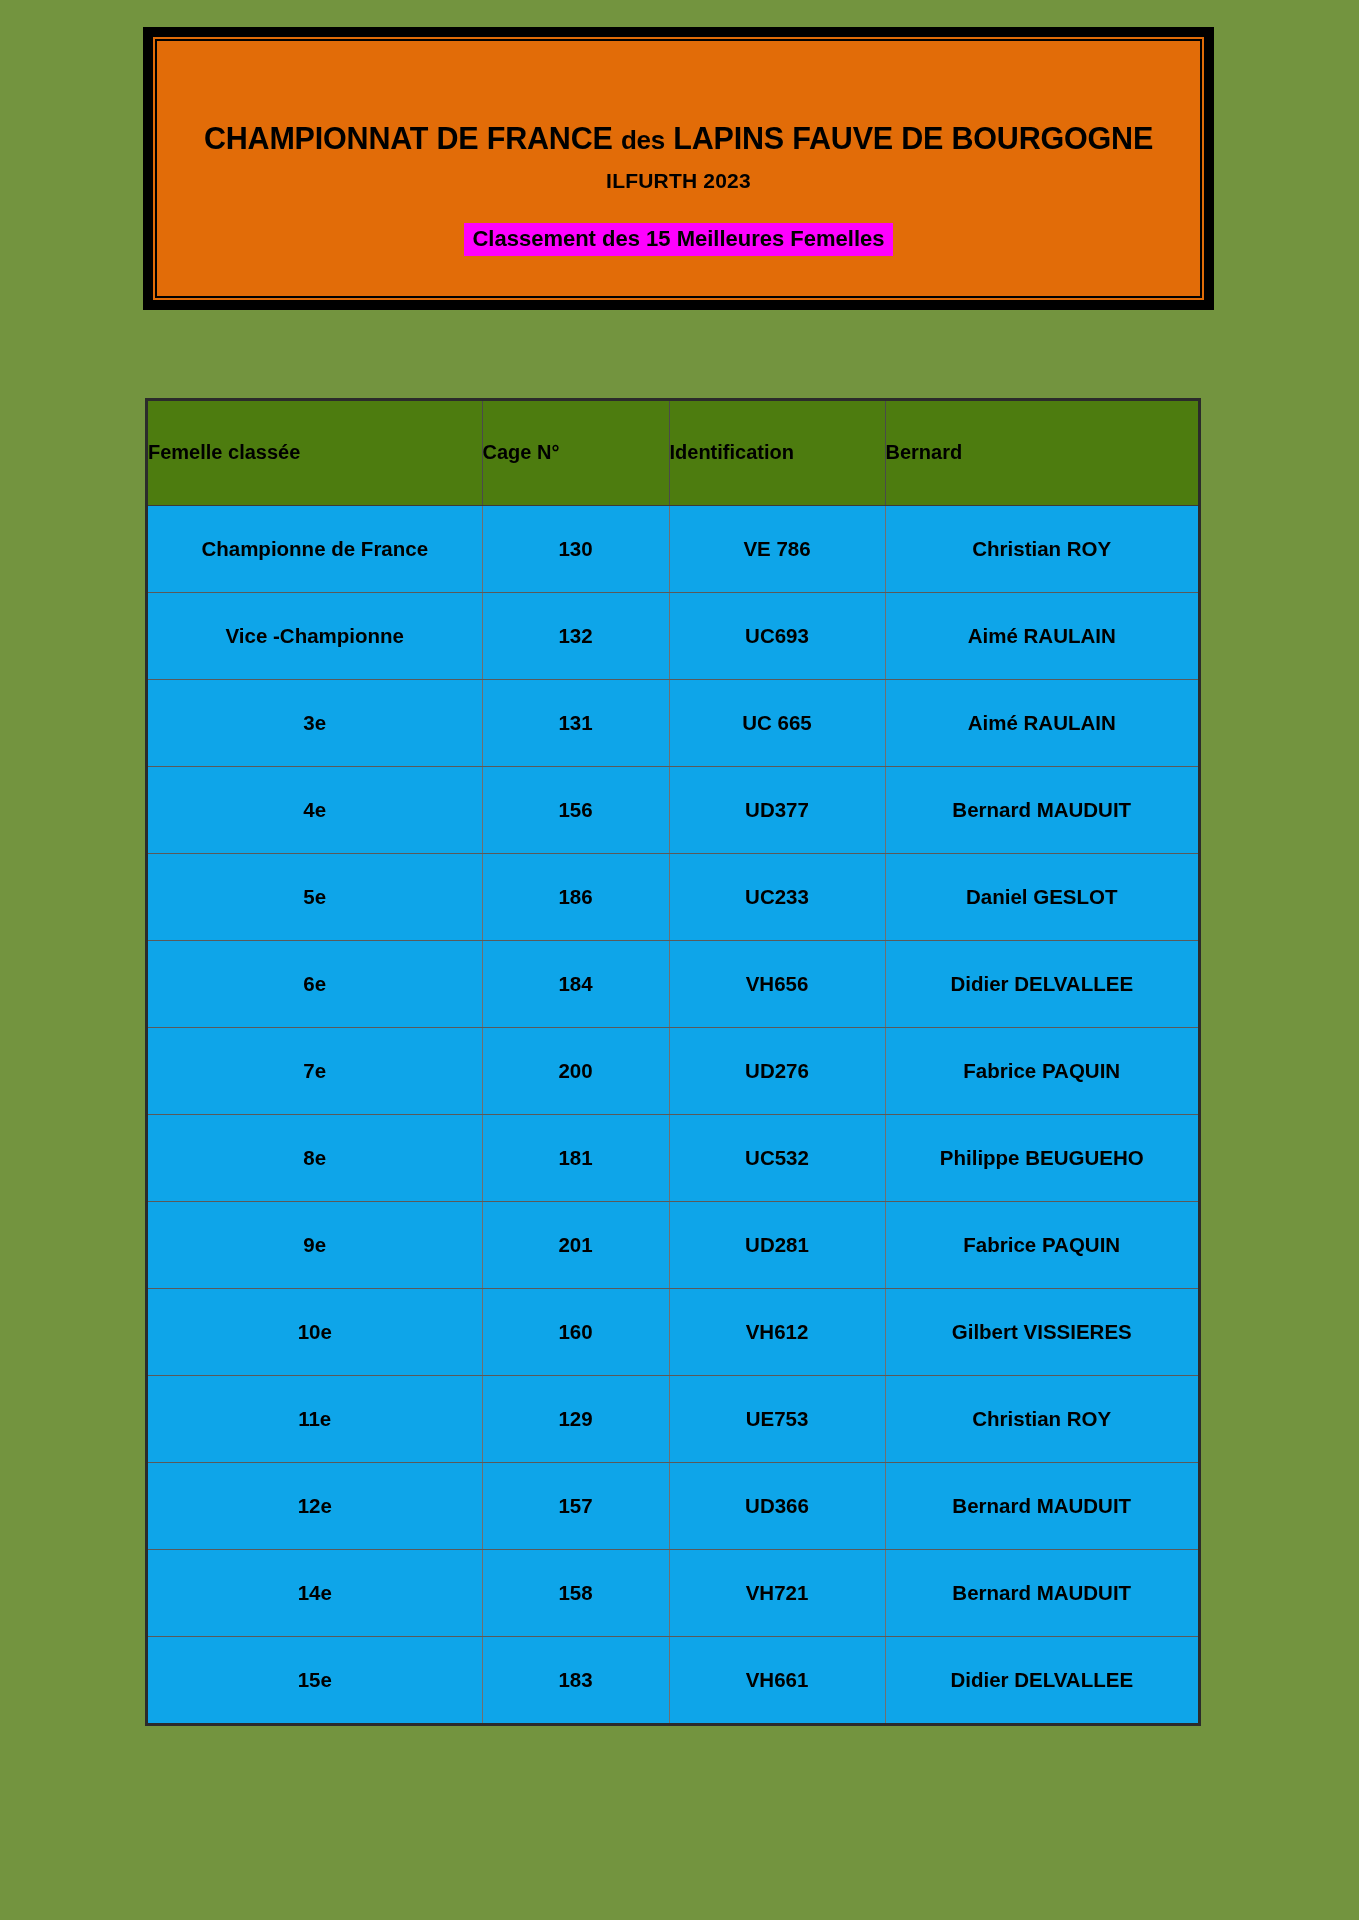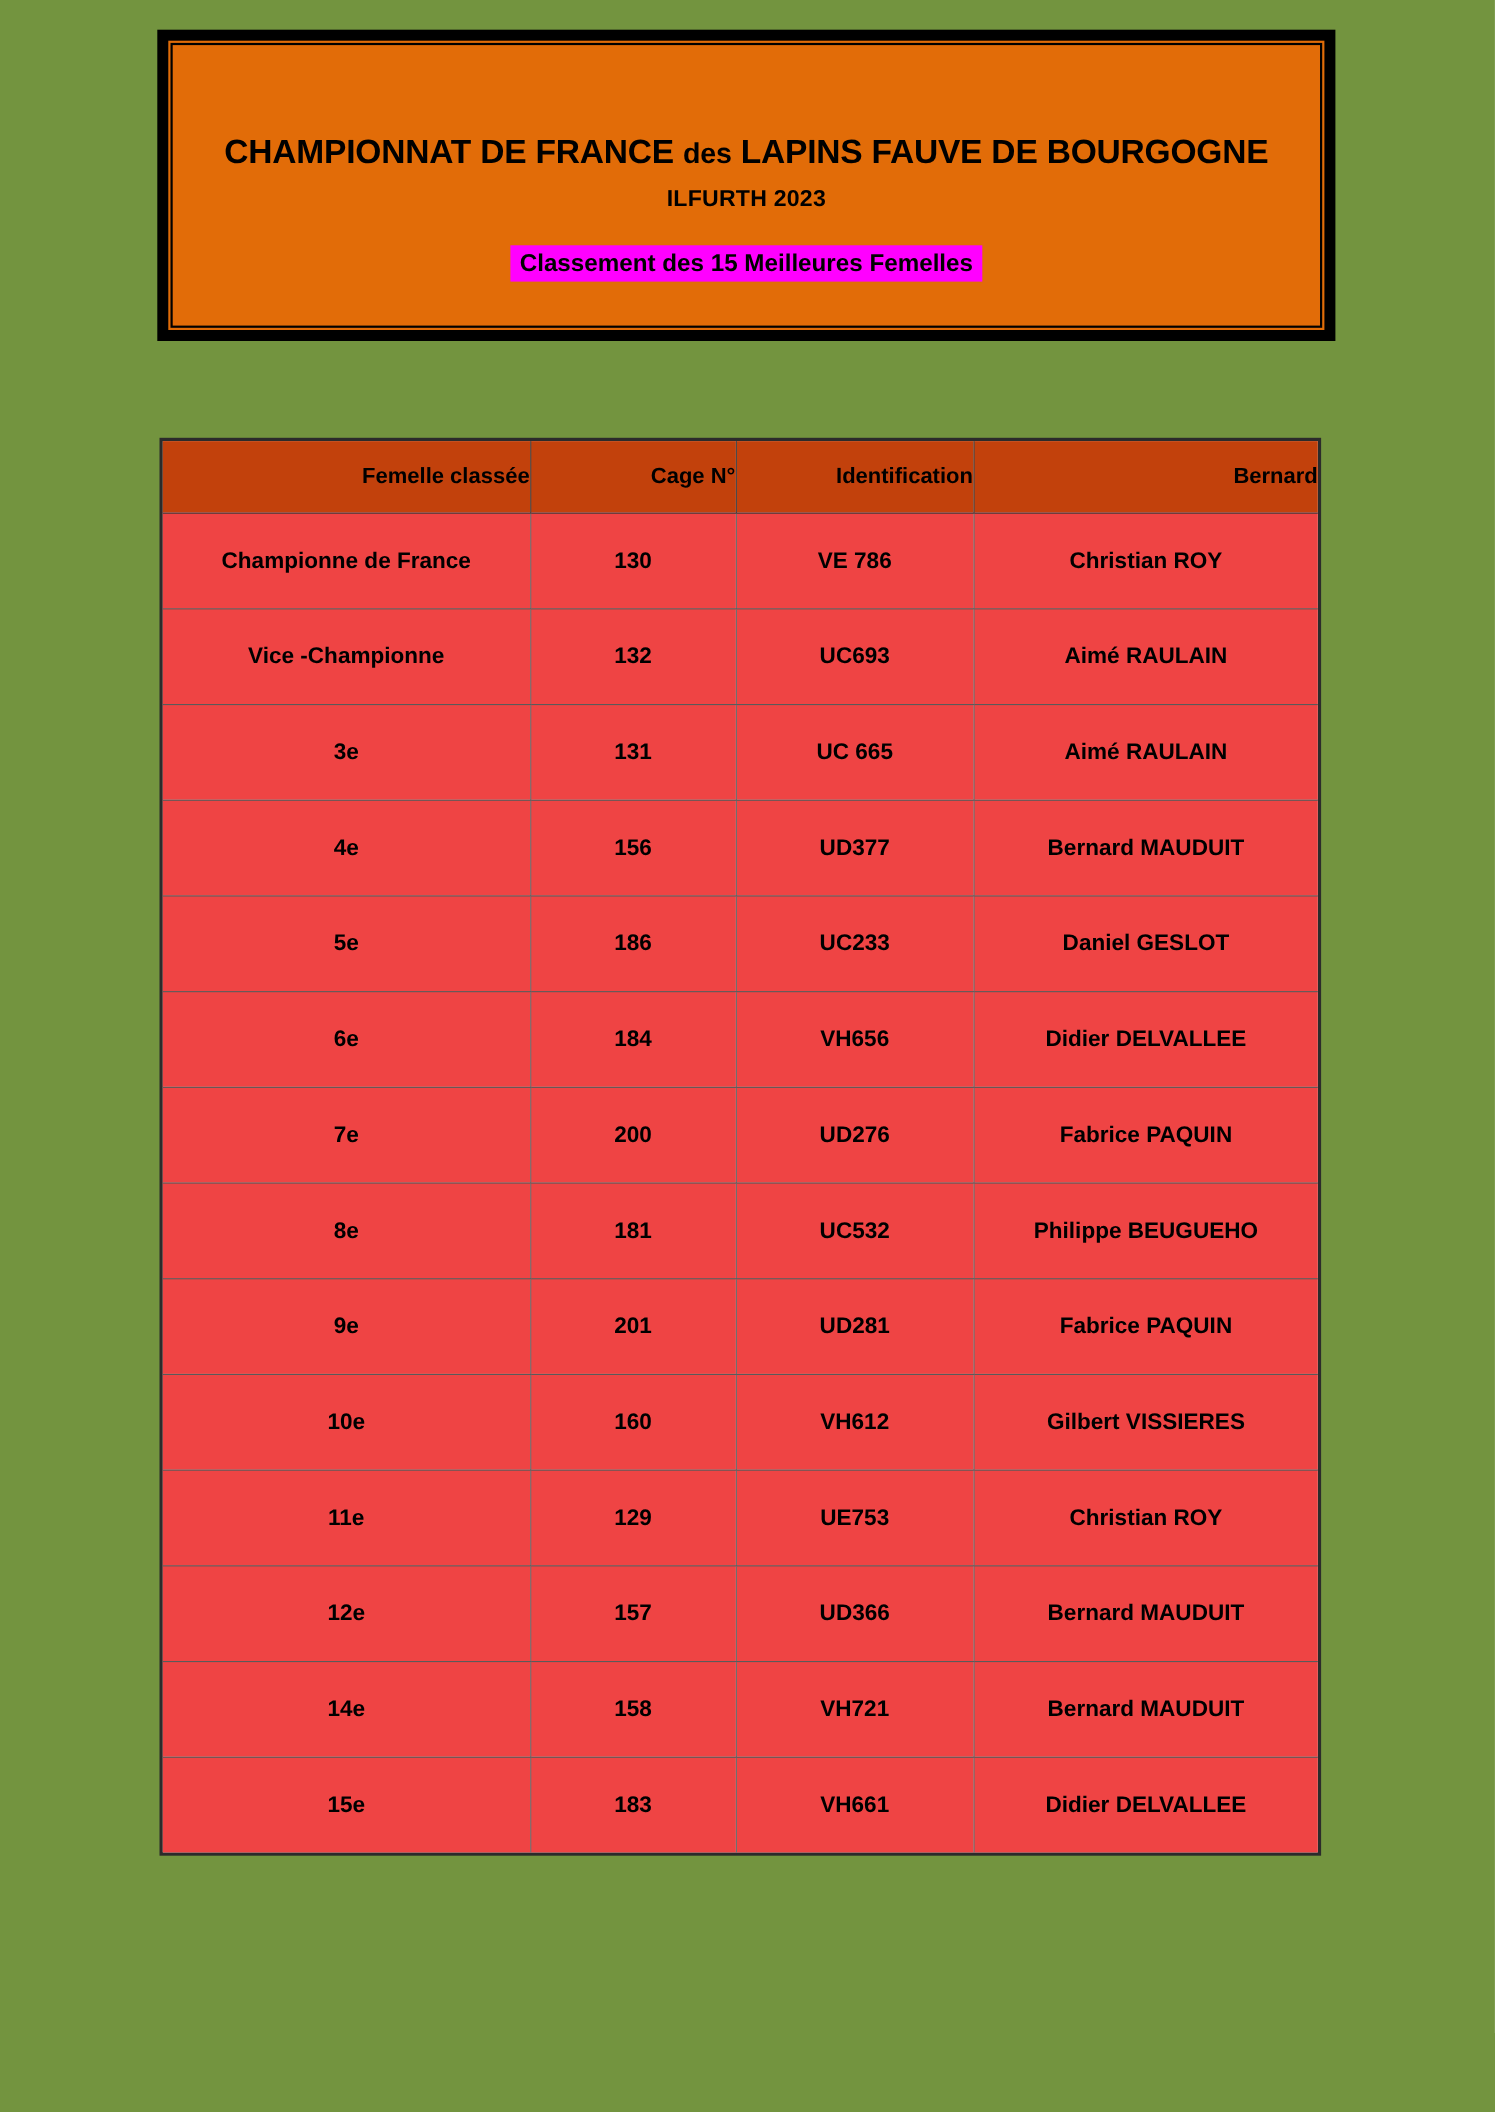--- a/index.html
+++ b/index.html
@@ -97,34 +97,34 @@
     border-collapse: collapse;
     background: #F0F0F0;
     table-layout: fixed;
   }
   table.ranking col.c0 { width: 334px; }
   table.ranking col.c1 { width: 187px; }
   table.ranking col.c2 { width: 216px; }
   table.ranking col.c3 { width: 313px; }
 
   table.ranking thead th {
-    background: #c2410c;
+    background: #4d7c0f;
     color: #000000;
     font-size: 20px;
     font-weight: bold;
-    height: 65px;
-    text-align: right;
+    height: 104px;
+    text-align: left;
     vertical-align: middle;
     border-right: 1px solid #4a4a4a;
     border-bottom: 1px solid #3a3a3a;
   }
   table.ranking thead th:last-child { border-right: none; }
 
   table.ranking tbody td {
-    background: #ef4444;
+    background: #0ea5e9;
     color: #000000;
     font-size: 20.5px;
     font-weight: bold;
     height: 87px;
     text-align: center;
     vertical-align: middle;
     border-right: 1px solid #6f6f6f;
     border-bottom: 1px solid #5a5a5a;
   }
   table.ranking tbody td:last-child { border-right: none; }

